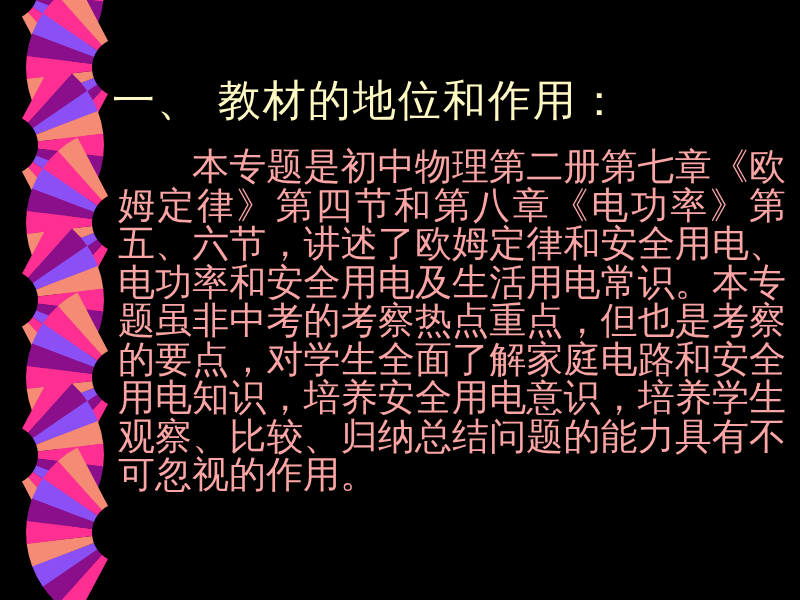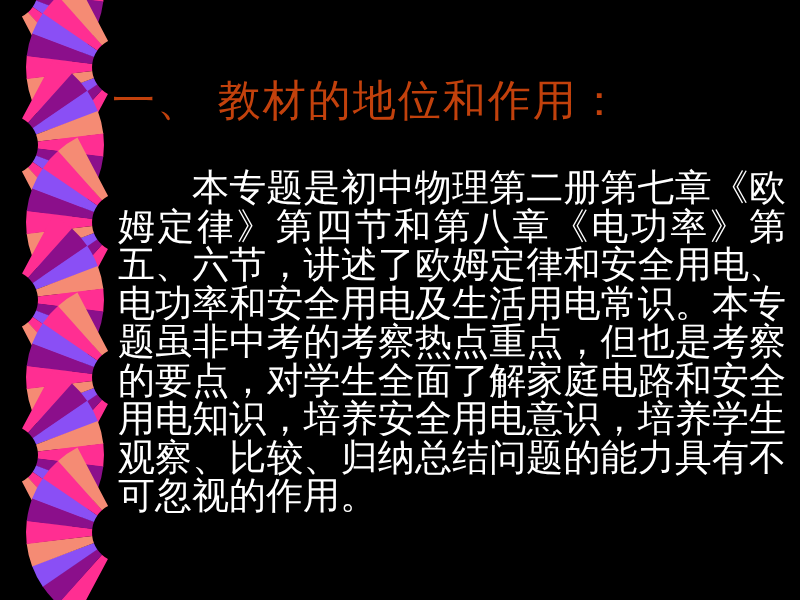--- a/index.html
+++ b/index.html
@@ -32,34 +32,34 @@
 
   
   .title {
     position: absolute;
     left: 112px;
     top: 76px;
     width: 600px;
     font-size: 43px;
     line-height: 1.16;
     letter-spacing: 2px;
-    color: #c2410c;
+    color: #fef9c3;
     white-space: nowrap;
     font-family: "DejaVu Serif", "Liberation Serif", serif;
   }
 
   
   .body-text {
     position: absolute;
     left: 118px;
-    top: 169px;
+    top: 148px;
     width: 668px;
     font-size: 37px;
     line-height: 38.5px;
-    color: #ffffff;
+    color: #fca5a5;
     text-indent: 74px;
     letter-spacing: 0px;
     font-family: "DejaVu Serif", "Liberation Serif", serif;
     text-align: justify;
     text-justify: inter-character;
   }
 </style>
 </head>
 <body>
 

